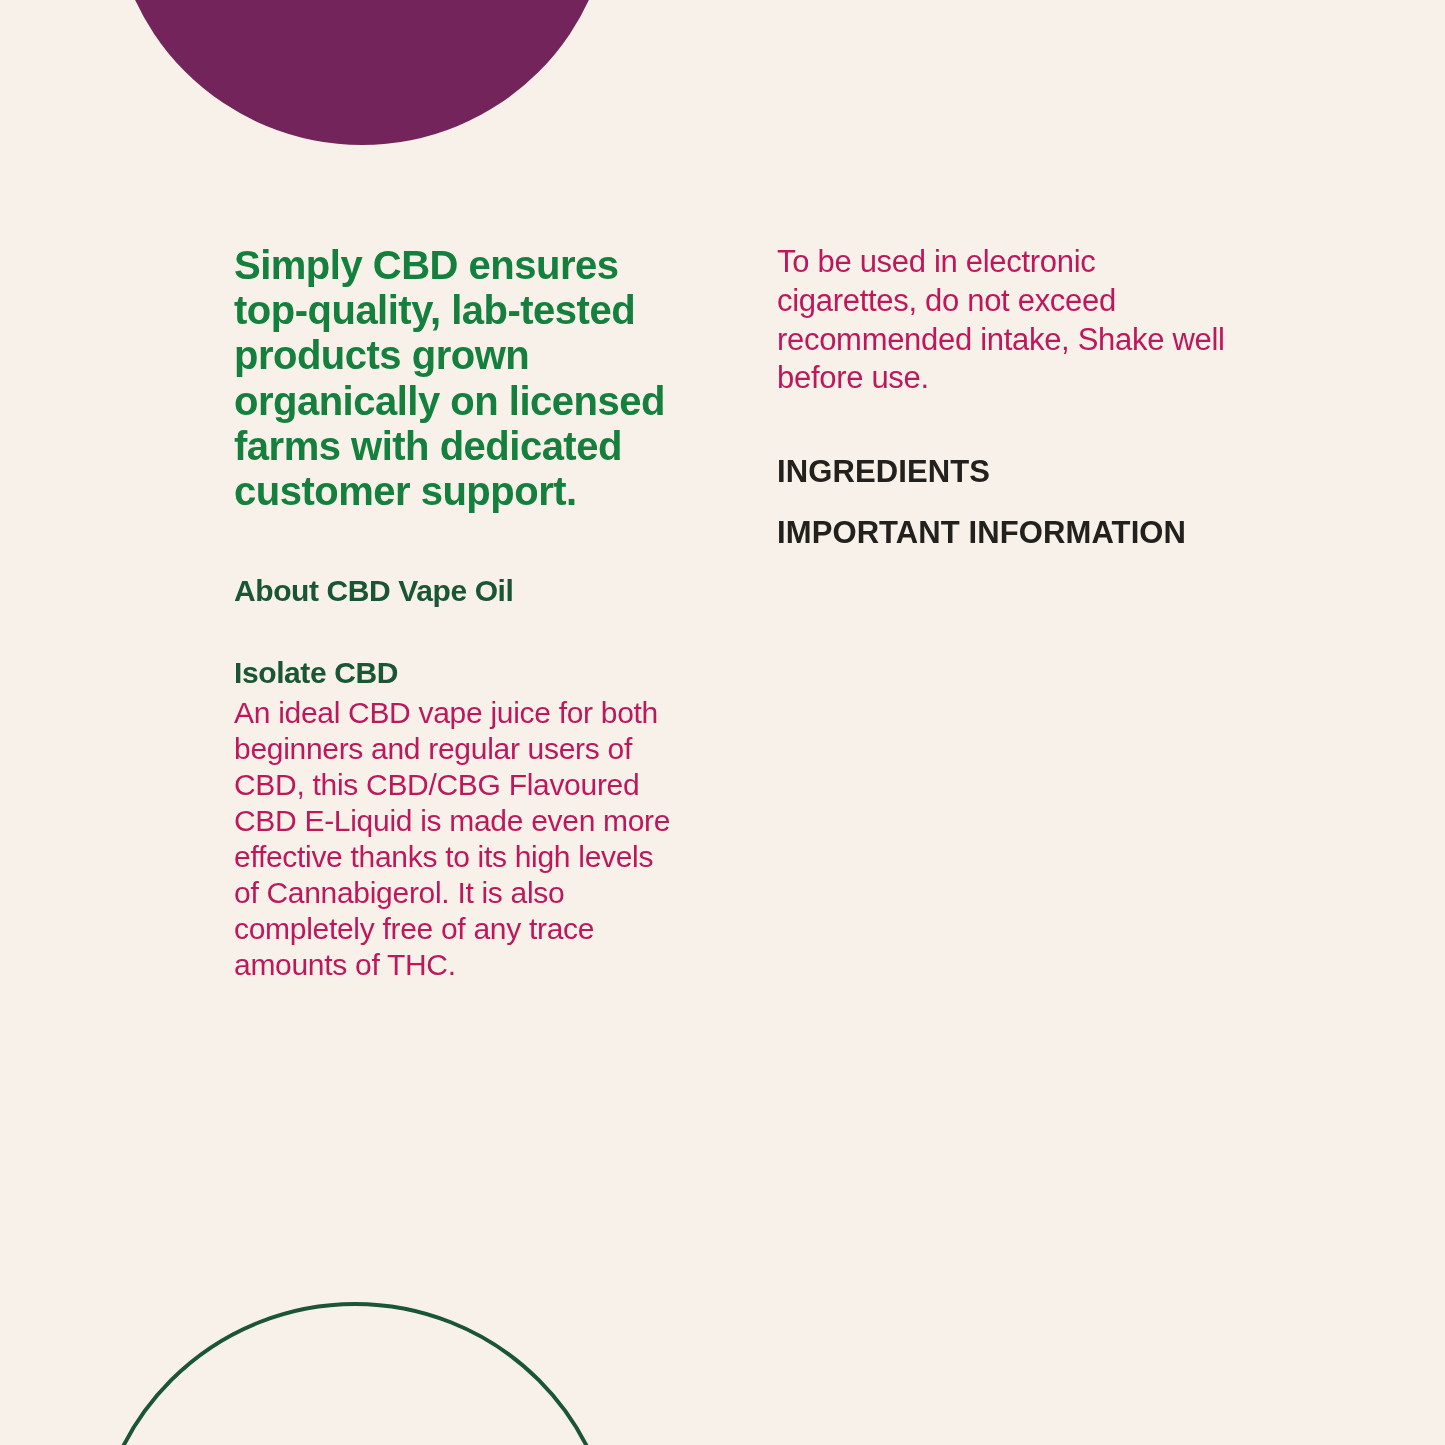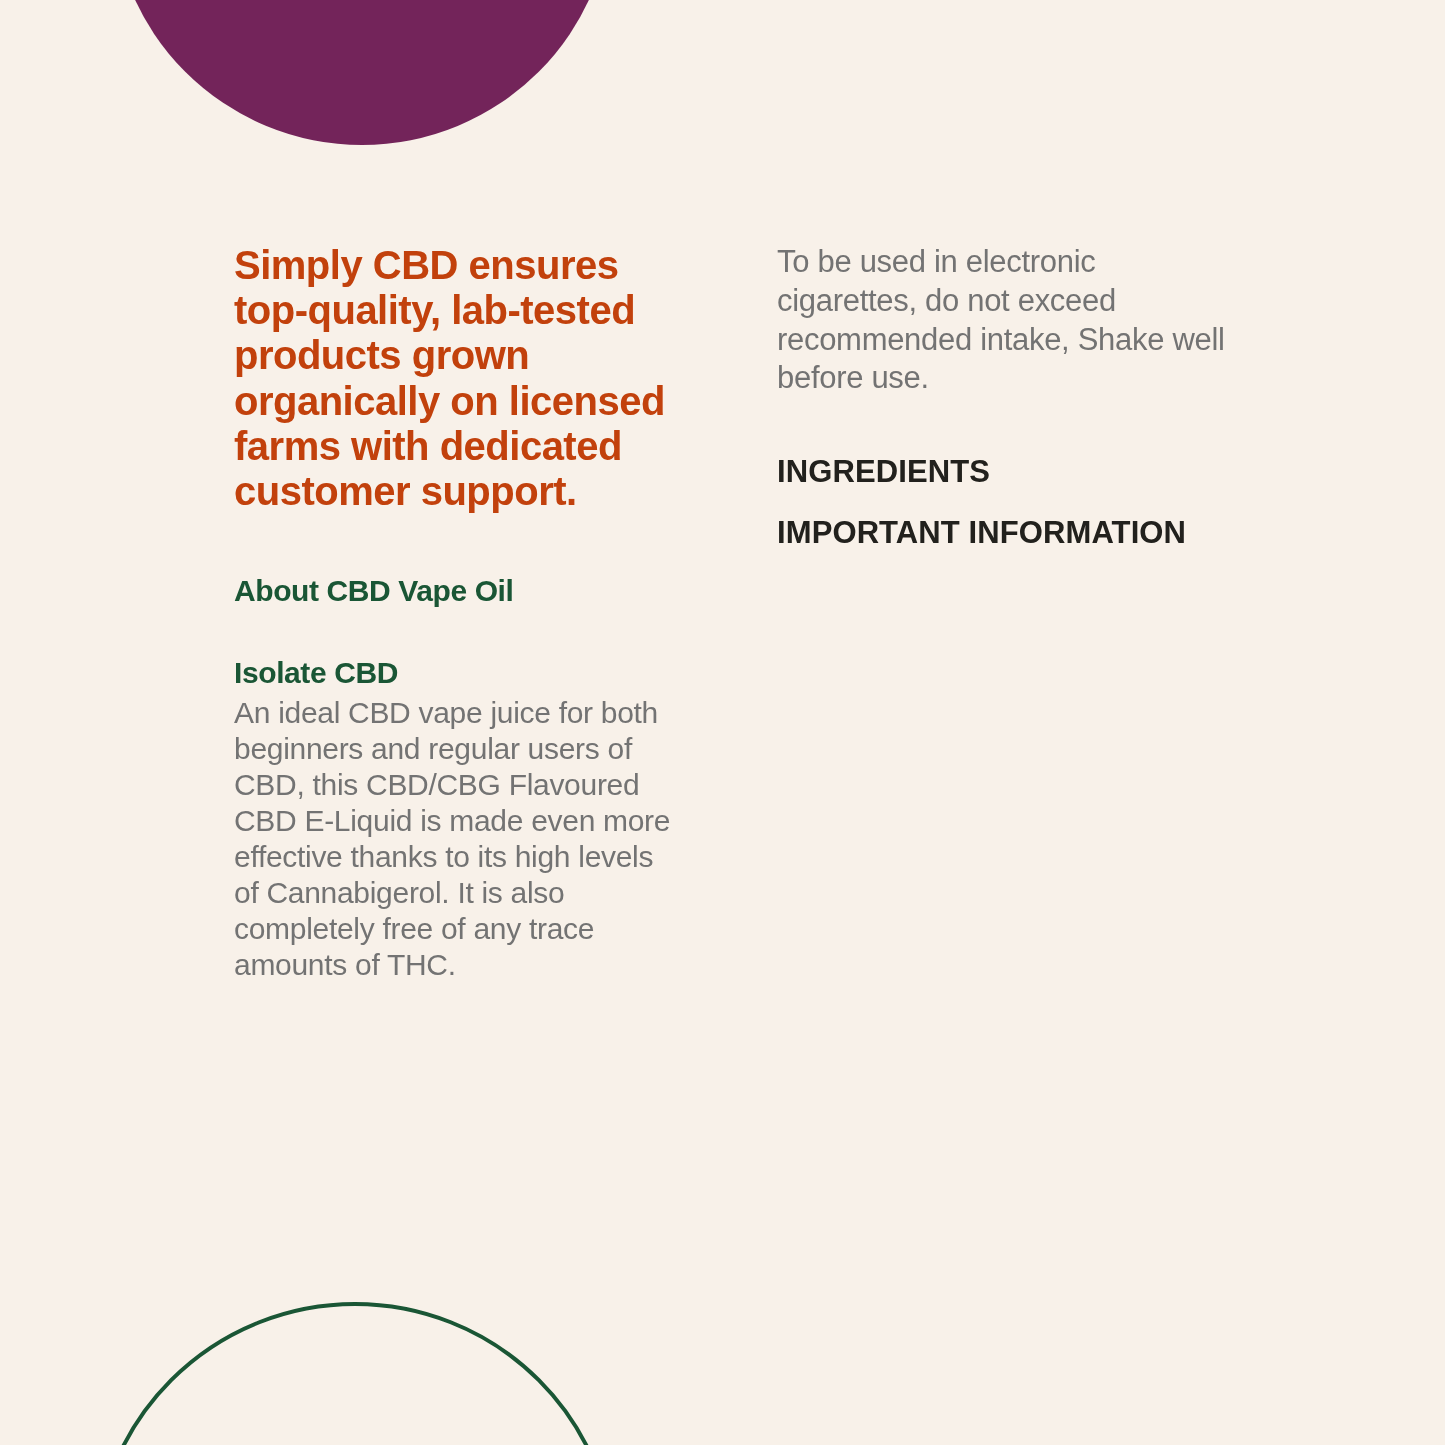--- a/index.html
+++ b/index.html
@@ -63,21 +63,21 @@
 
   .col-right {
     position: absolute;
     left: 777px;
     top: 243px;
     width: 460px;
   }
 
   
   .lede {
-    color: #c2410c;
+    color: #15803d;
     font-size: 40px;
     font-weight: bold;
     line-height: 1.13;
     letter-spacing: -0.5px;
     margin: 0 0 60px 0;
     width: 446px;
   }
 
   .sec {
     margin: 16px 0 48px 0;
@@ -87,21 +87,21 @@
   .sec-head-green {
     color: #1a5635;
     font-size: 30px;
     font-weight: bold;
     letter-spacing: -0.4px;
     line-height: 1.12;
     margin: 0 0 6px 0;
   }
 
   .body-text {
-    color: #737373;
+    color: #be185d;
     font-size: 30px;
     line-height: 1.2;
     letter-spacing: -0.3px;
     margin: 0;
   }
 
   
   .sec-head-dark {
     color: #22211d;
     font-size: 31px;

